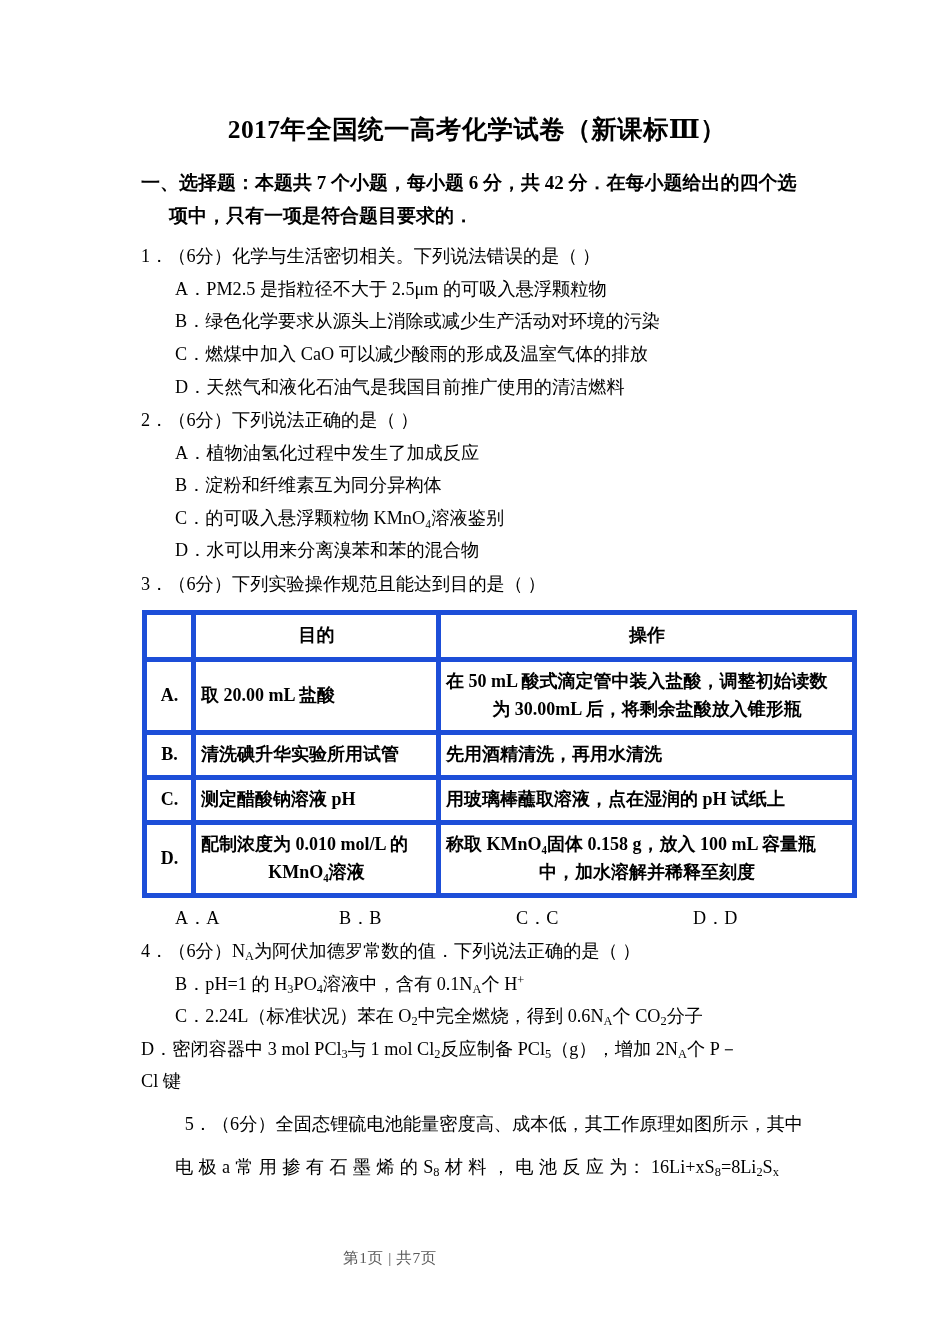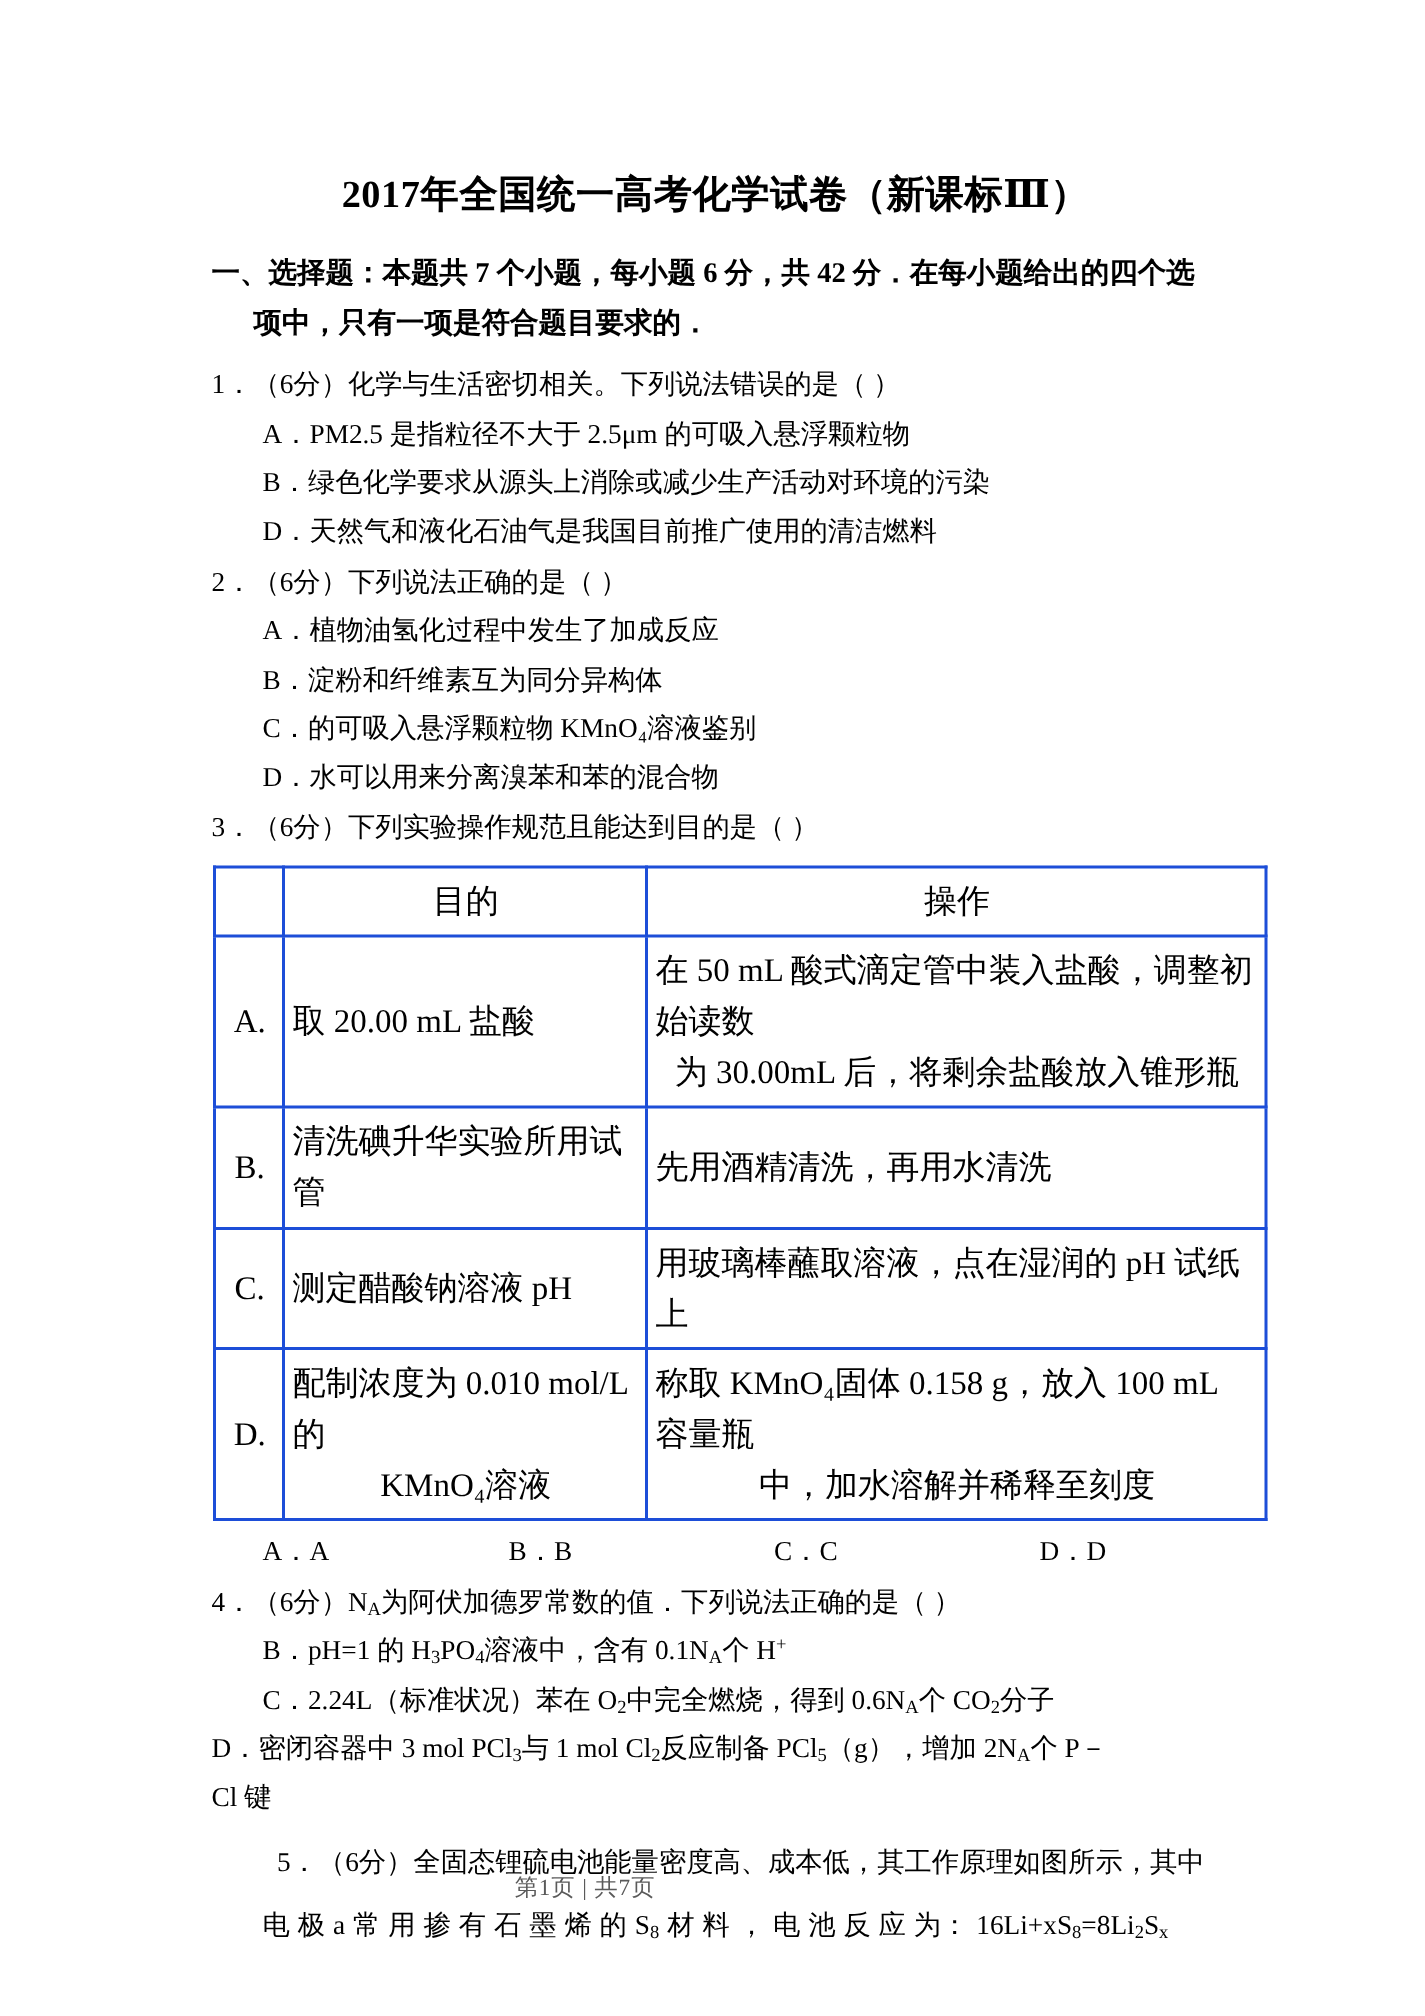--- a/index.html
+++ b/index.html
@@ -105,23 +105,23 @@
   .answer-row .ans:nth-child(3) { width: 177px; }
 
   
   .exp-table {
     border-collapse: collapse;
     width: 670px;
     margin: 9px 0 3px 1px;
     table-layout: fixed;
   }
   .exp-table td, .exp-table th {
-    border: 2px solid #1d4ed8;
-    font-size: 22px;
-    font-weight: normal;
+    border: 5px solid #1d4ed8;
+    font-size: 18px;
+    font-weight: bold;
     line-height: 1.55;
     padding: 5px 4px 5px 5px;
     vertical-align: middle;
     font-family: "Liberation Serif", "DejaVu Serif", serif;
   }
   .col-idx { width: 35px; text-align: center; }
   .col-aim { width: 231px; }
   .col-op  { width: 402px; }
 
   .exp-table thead td {
@@ -184,20 +184,21 @@
 
     <div class="section-intro">
       <span>一、选择题：本题共 7 个小题，每小题 6 分，共 42 分．在每小题给出的四个选</span>
       <span class="l2">项中，只有一项是符合题目要求的．</span>
     </div>
 
     <div class="q">
       <p class="q-stem">1．（6分）化学与生活密切相关。下列说法错误的是（      ）</p>
       <p class="opt">A．PM2.5 是指粒径不大于 2.5μm 的可吸入悬浮颗粒物</p>
       <p class="opt">B．绿色化学要求从源头上消除或减少生产活动对环境的污染</p>
+      <p class="opt">C．燃煤中加入 CaO 可以减少酸雨的形成及温室气体的排放</p>
       <p class="opt">D．天然气和液化石油气是我国目前推广使用的清洁燃料</p>
     </div>
 
     <div class="q">
       <p class="q-stem">2．（6分）下列说法正确的是（      ）</p>
       <p class="opt">A．植物油氢化过程中发生了加成反应</p>
       <p class="opt">B．淀粉和纤维素互为同分异构体</p>
       <p class="opt">C．的可吸入悬浮颗粒物 KMnO₄溶液鉴别</p>
       <p class="opt">D．水可以用来分离溴苯和苯的混合物</p>
     </div>

